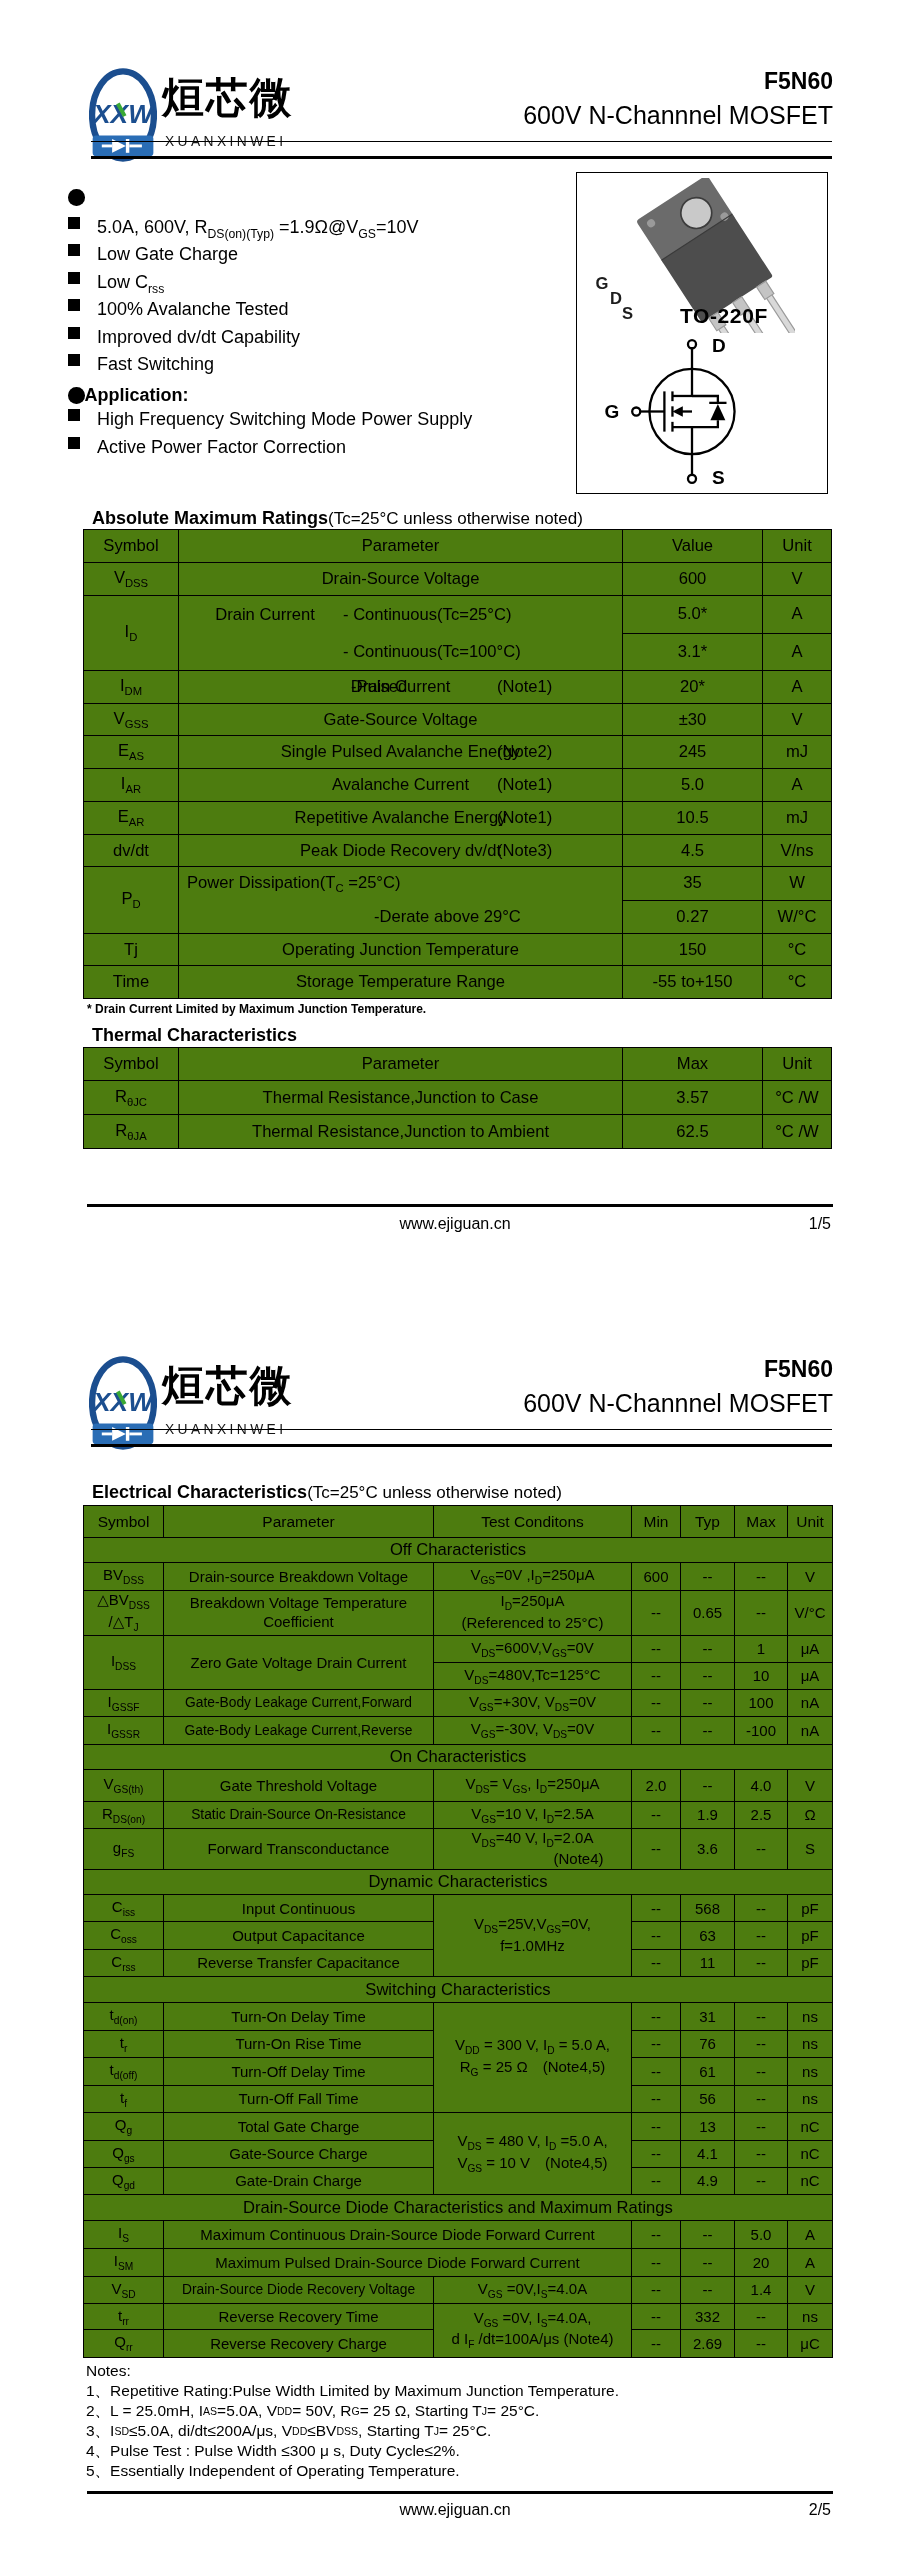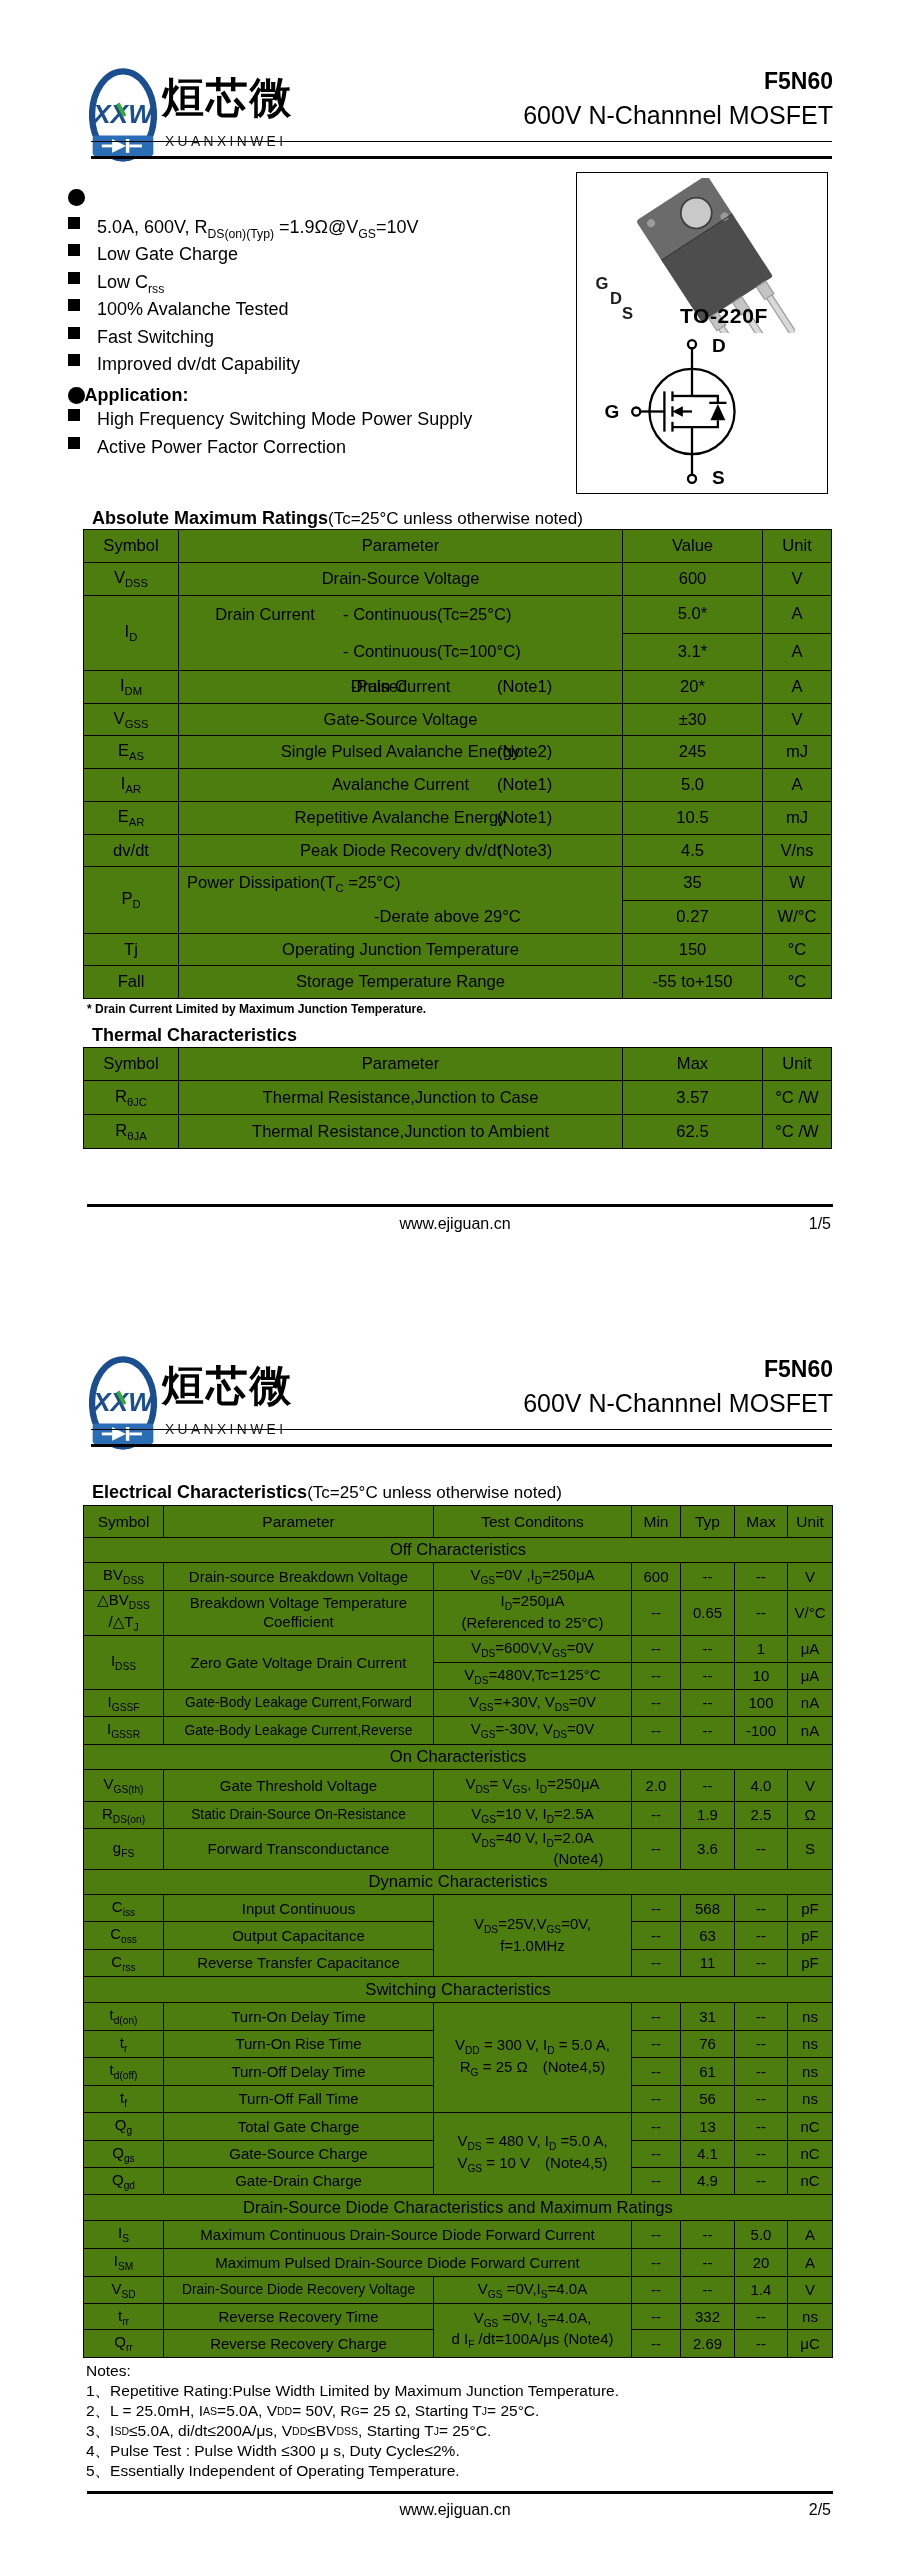--- a/index.html
+++ b/index.html
@@ -101,25 +101,25 @@
     <div class="feat-line">
         <span class="sq"></span>
         <span>Low C<sub>rss</sub></span>
       </div>
     <div class="feat-line">
         <span class="sq"></span>
         <span>100% Avalanche Tested</span>
       </div>
     <div class="feat-line">
         <span class="sq"></span>
+        <span>Improved dv/dt Capability</span>
+      </div>
+    <div class="feat-line">
+        <span class="sq"></span>
         <span>Fast Switching</span>
-      </div>
-    <div class="feat-line">
-        <span class="sq"></span>
-        <span>Improved dv/dt Capability</span>
       </div>
     <div class="app-line">
         <span class="dot-big"></span>
         <span>Application:</span>
       </div>
     <div class="feat-line">
         <span class="sq"></span>
         <span>High Frequency Switching Mode Power Supply</span>
       </div>
     <div class="feat-line">
@@ -273,21 +273,21 @@
       <td>0.27</td>
       <td>W/°C</td>
     </tr>
     <tr style="height:32px">
       <td>Tj</td>
       <td class="pl">Operating Junction Temperature</td>
       <td>150</td>
       <td>°C</td>
     </tr>
     <tr style="height:33px">
-      <td>Fall</td>
+      <td>Time</td>
       <td class="pl">Storage Temperature Range</td>
       <td>-55 to+150</td>
       <td>°C</td>
     </tr>
   </tbody>
     </table>
 
   <div class="foot-note" style="top:1002px;">* Drain Current Limited by Maximum Junction Temperature.</div>
 
   <div class="sec-title" style="left:92px; top:1025px;"><b>Thermal Characteristics</b></div>

